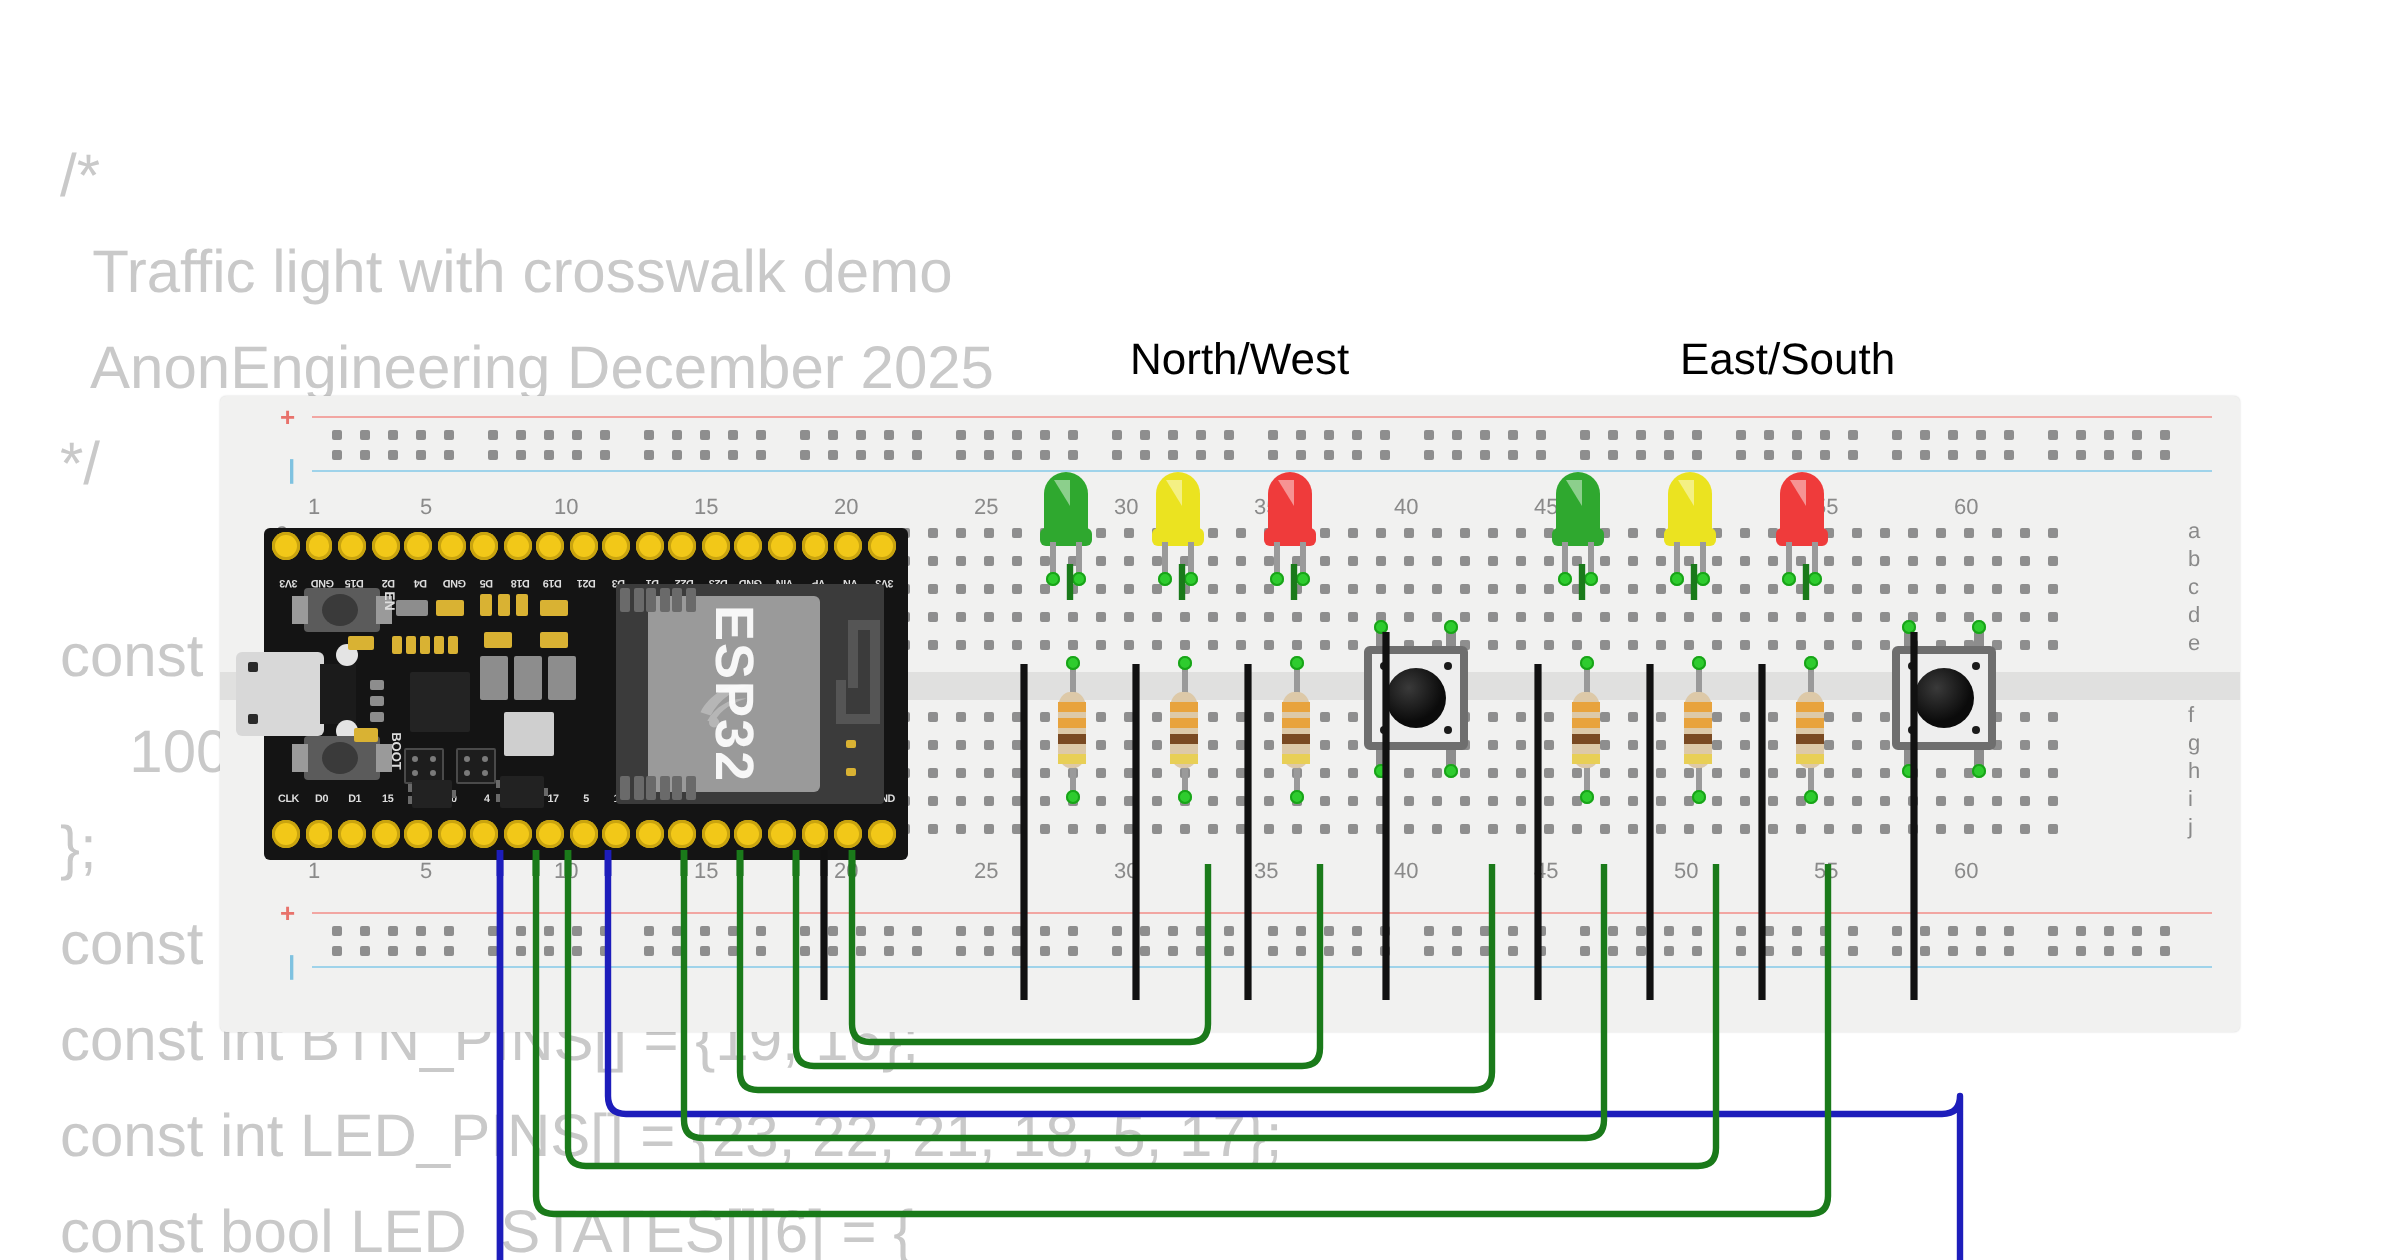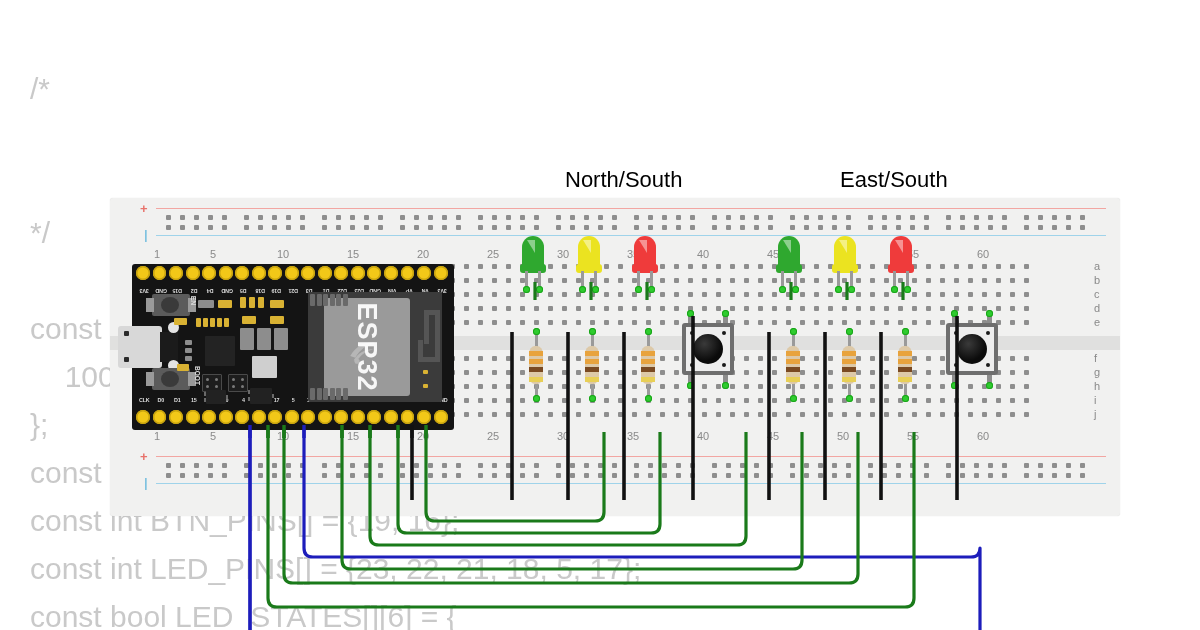--- a/index.html
+++ b/index.html
@@ -177,31 +177,33 @@
 
   
   #wires{position:absolute;left:0;top:0;width:1200px;height:630px;z-index:4;pointer-events:none;}
   #wires-top{position:absolute;left:0;top:0;width:1200px;height:630px;z-index:7;pointer-events:none;}
 </style>
 </head>
 <body>
 
 <div id="code-layer">
   <div class="code-line" style="top:65px;">/*</div>
+  <div class="code-line" style="top:113px;">  Traffic light with crosswalk demo</div>
+  <div class="code-line" style="top:161px;">  AnonEngineering December 2025</div>
   <div class="code-line" style="top:209px;">*/</div>
   <div class="code-line" style="top:305px;">const</div>
   <div class="code-line" style="top:353px;left:48px;">  1000</div>
   <div class="code-line" style="top:401px;">};</div>
   <div class="code-line" style="top:449px;">const</div>
   <div class="code-line" style="top:497px;">const int BTN_PINS[] = {19, 16};</div>
   <div class="code-line" style="top:545px;">const int LED_PINS[] = {23, 22, 21, 18, 5, 17};</div>
   <div class="code-line" style="top:593px;">const bool LED_STATES[][6] = {</div>
 </div>
 
-<div class="section-title" style="left:565px;top:167px;">North/South</div>
+<div class="section-title" style="left:565px;top:167px;">North/West</div>
 <div class="section-title" style="left:840px;top:167px;">East/South</div>
 
 <div id="breadboard">
   <div class="bb-inner" id="bb-inner">
       <div class="rail-line rail-red" style="top: 10px;"></div>
       <div class="rail-line rail-blue" style="top: 37px;"></div>
       <div class="rail-sign rail-plus" style="left: 30px; top: 3px;">+</div>
       <div class="rail-sign rail-minus" style="left: 34px; top: 29px;">|</div>
       <div class="hole" style="left: 56px; top: 17px;"></div>
       <div class="hole" style="left: 56px; top: 27px;"></div>

